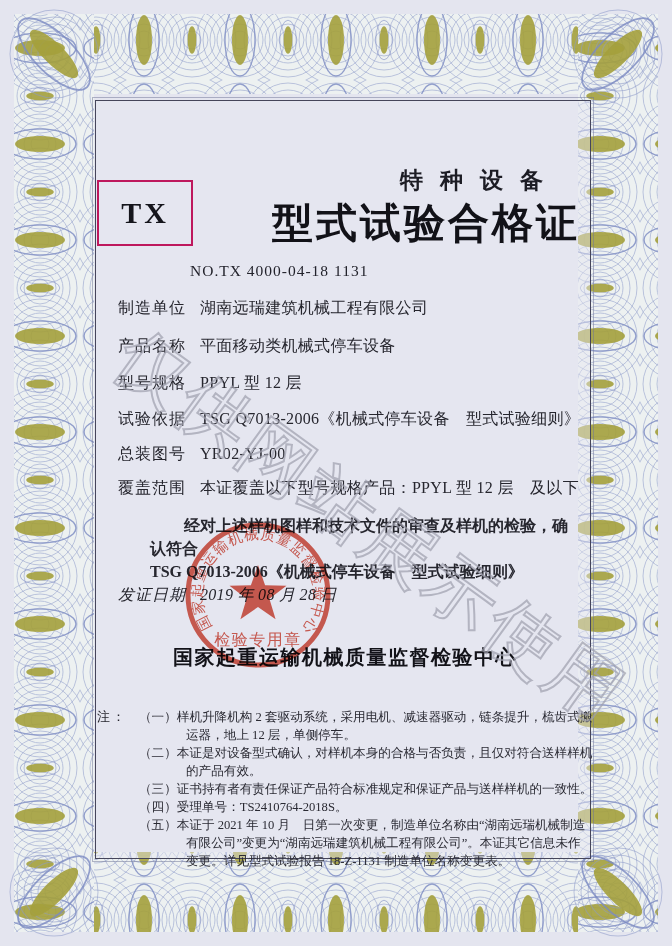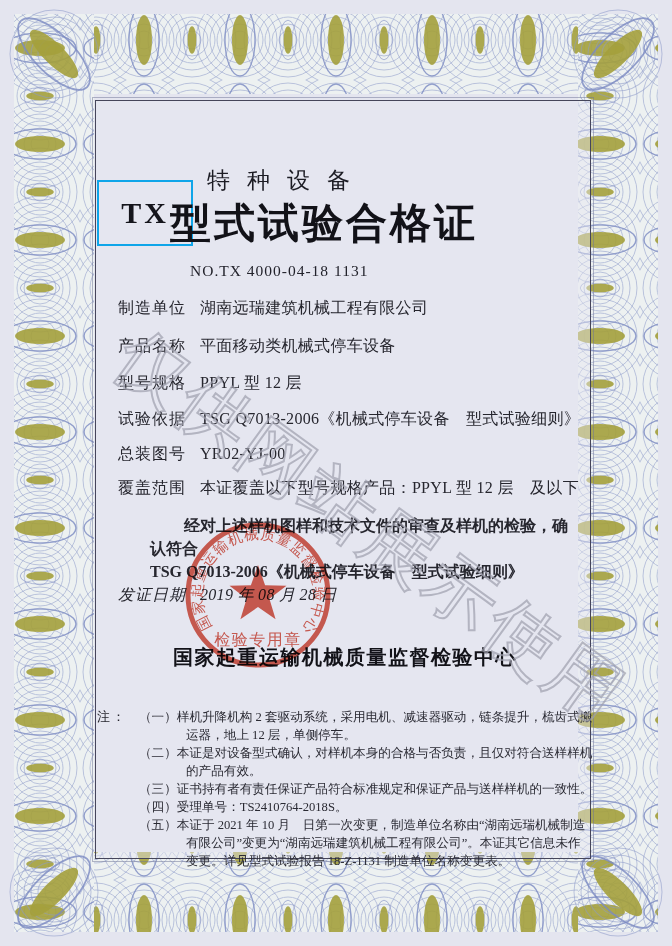--- a/index.html
+++ b/index.html
@@ -13,29 +13,29 @@
   .border-art{z-index:0;}
   .inner-frame{
     position:absolute;left:95px;top:100px;width:494px;height:757px;
     border:1.5px solid #45455a;
     outline:1px solid rgba(110,115,150,.5);outline-offset:2px;
     z-index:1;background:rgba(230,231,241,.45);
   }
   .content{position:absolute;inset:0;z-index:2;}
   .tx-box{
     position:absolute;left:97px;top:180px;width:92px;height:62px;
-    border:2px solid #0ea5e9;display:flex;align-items:center;justify-content:center;
+    border:2px solid #be185d;display:flex;align-items:center;justify-content:center;
     font-size:30px;font-weight:bold;letter-spacing:3px;color:#15151c;
   }
   .title-small{
-    position:absolute;left:190px;top:165px;width:370px;text-align:left;
-    font-size:23px;letter-spacing:17px;text-indent:17px;color:#1c1c24;
+    position:absolute;left:190px;top:165px;width:370px;text-align:right;
+    font-size:23px;letter-spacing:17px;text-indent:17px;color:#1c1c24;font-weight:bold;
   }
   .title-large{
-    position:absolute;left:170px;top:196px;width:410px;text-align:left;
+    position:absolute;left:170px;top:196px;width:410px;text-align:right;
     font-size:41px;font-weight:bold;letter-spacing:3px;color:#121218;
   }
   .cert-no{
     position:absolute;left:190px;top:262px;width:370px;text-align:left;
     font-size:15.5px;letter-spacing:1px;color:#22222b;
   }
   .field-row{position:absolute;left:118px;font-size:16px;white-space:nowrap;}
   .f-label{display:inline-block;width:78px;letter-spacing:1px;}
   .f-value{letter-spacing:.3px;}
   .row-1{top:298px}.row-2{top:336px}.row-3{top:373px}

